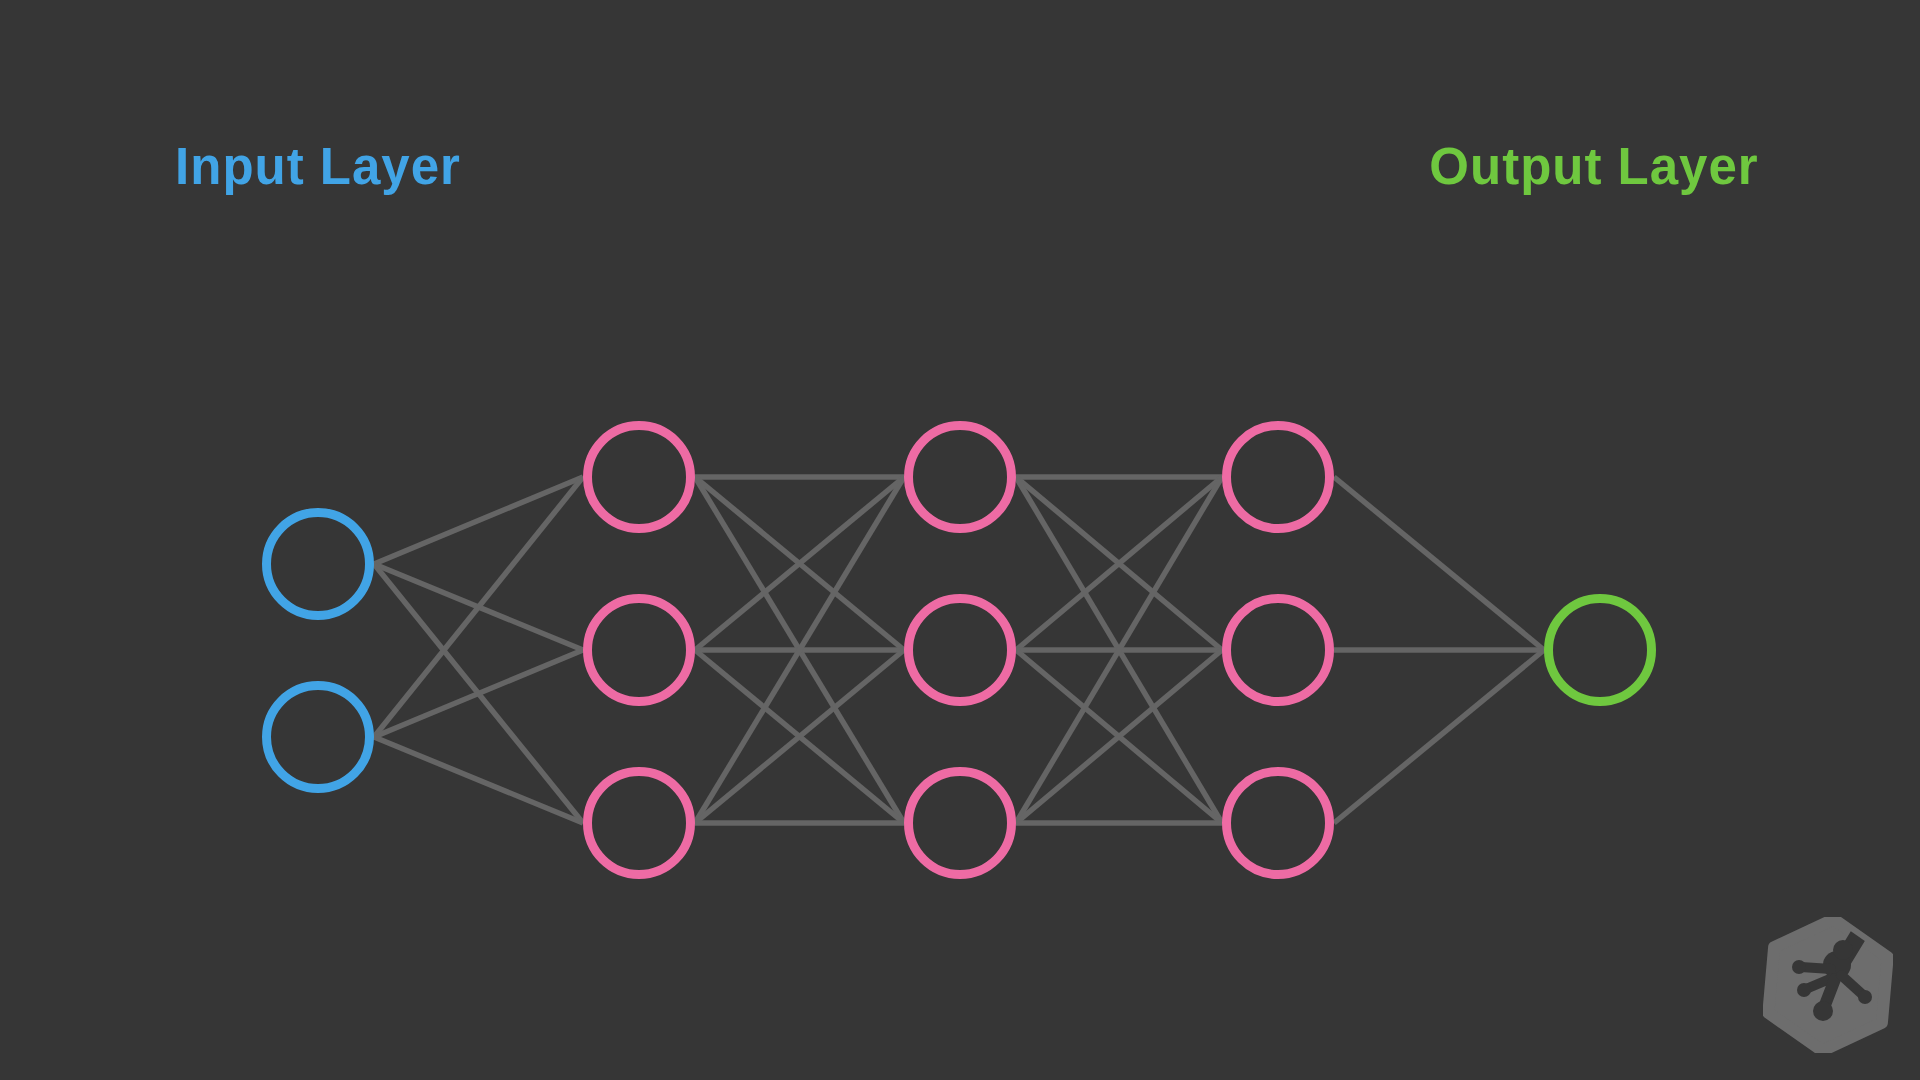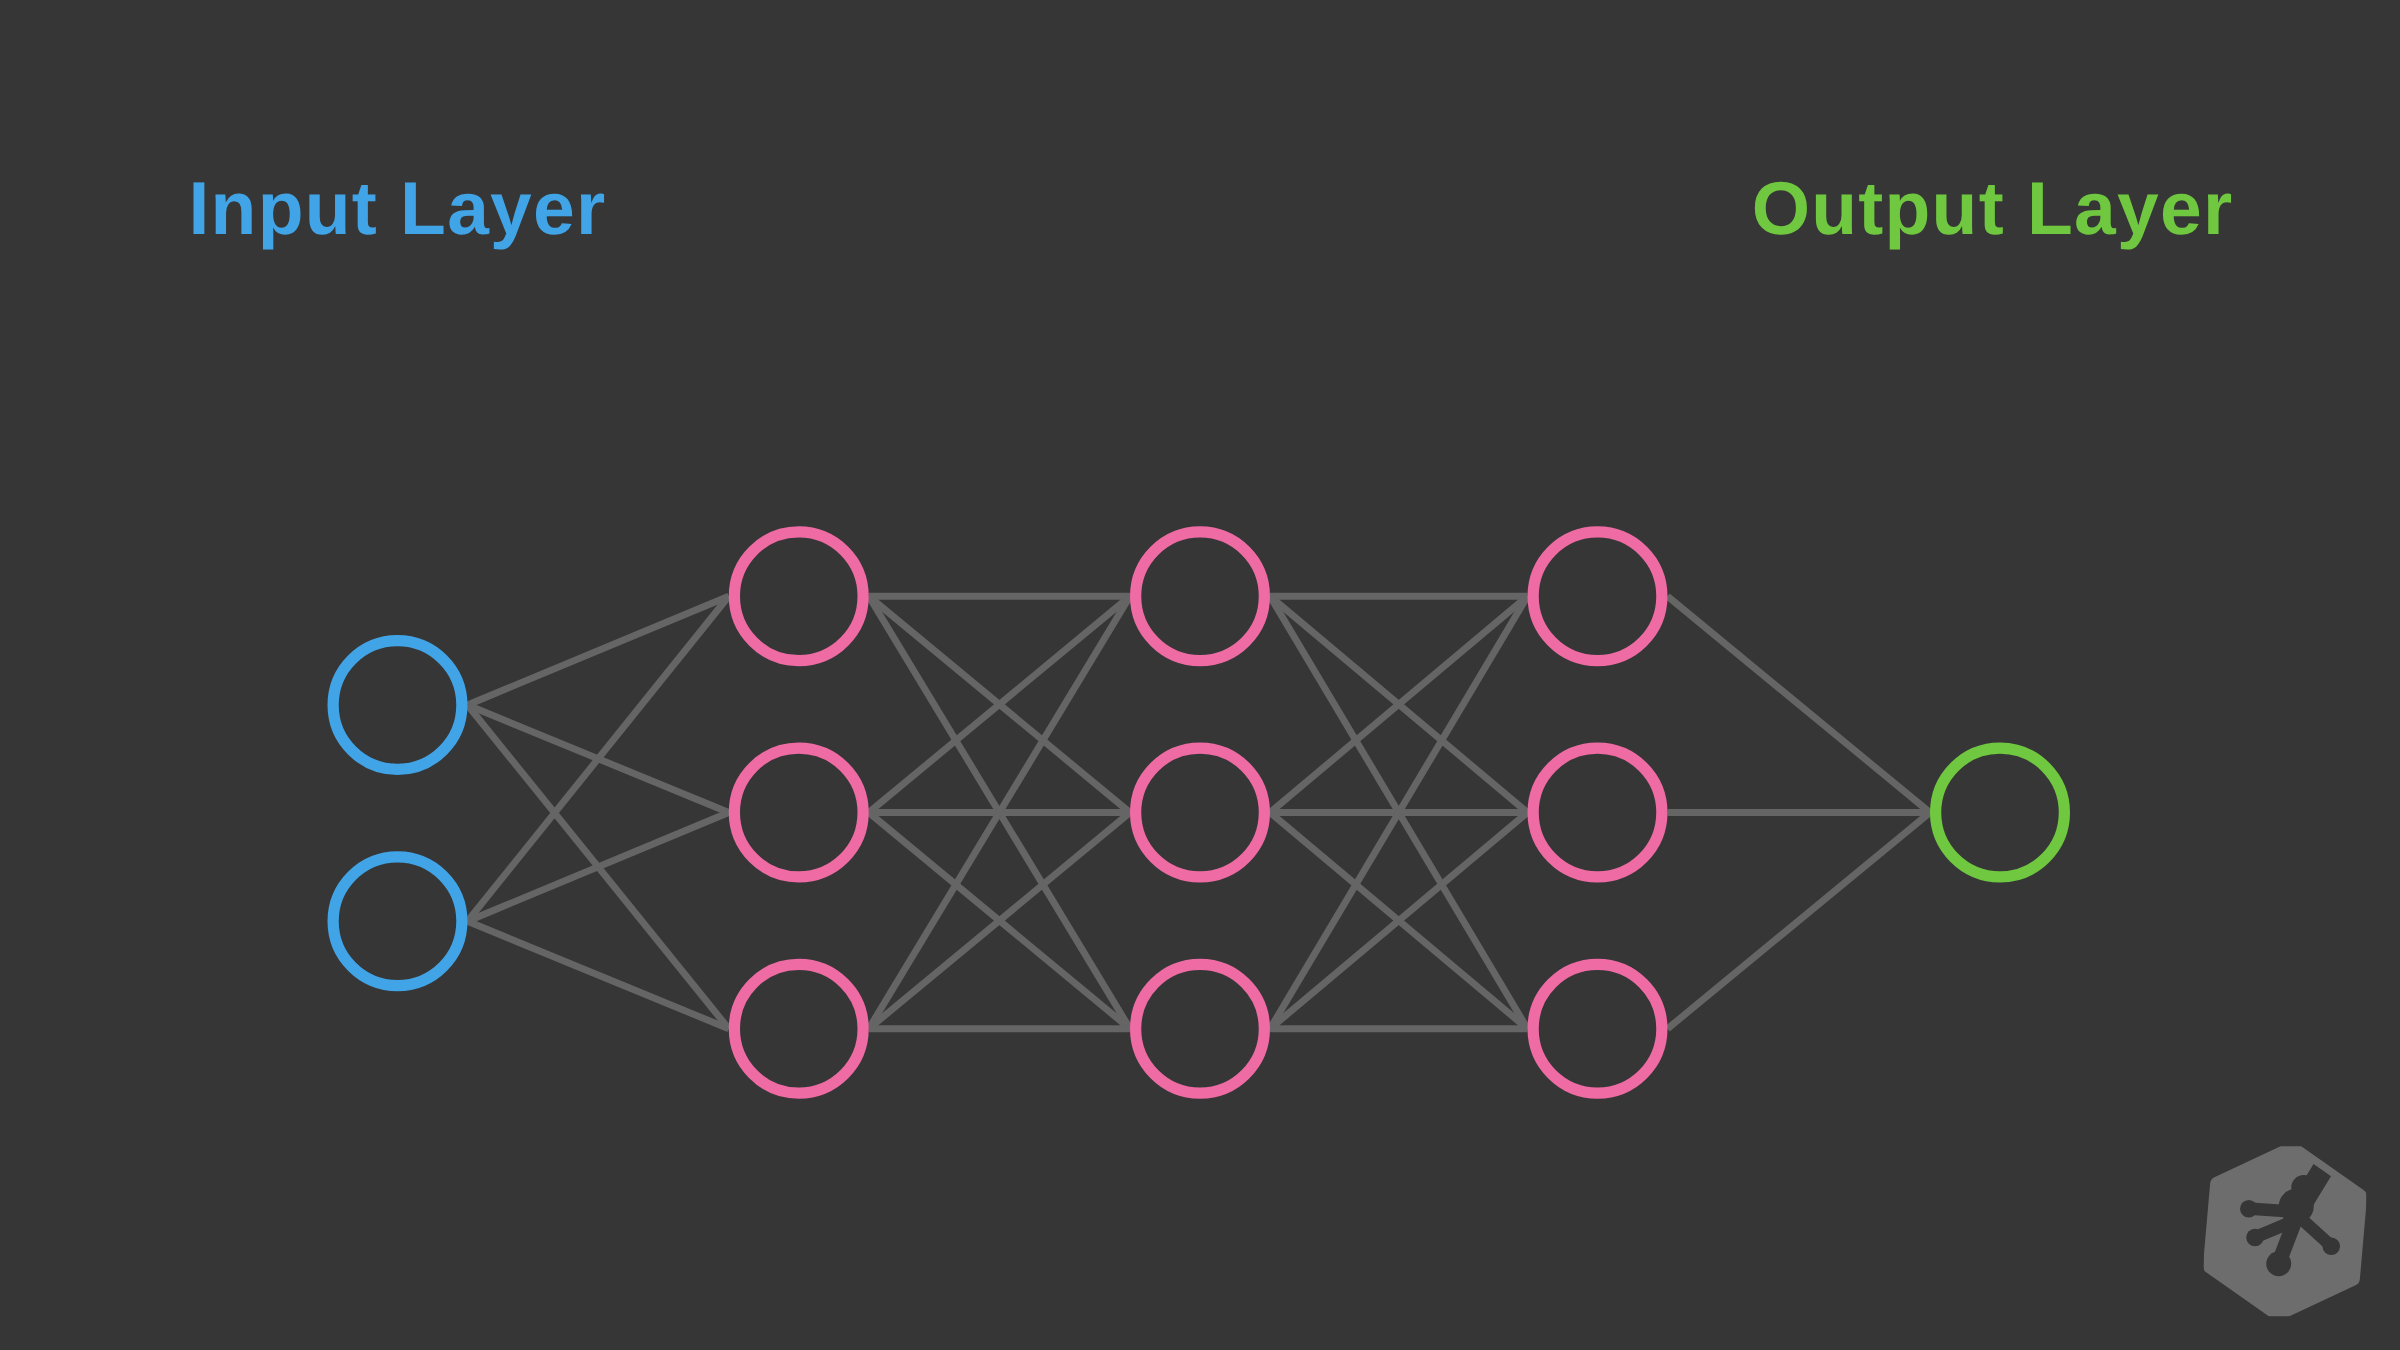--- a/index.html
+++ b/index.html
@@ -11,21 +11,21 @@
     position: relative;
     width: 1920px;
     height: 1080px;
     overflow: hidden;
     font-family: "Liberation Sans", "DejaVu Sans", sans-serif;
   }
   .layer-label {
     position: absolute;
     top: 133px;
     transform: translateX(-50%);
-    font-size: 60px;
+    font-size: 51px;
     font-weight: 700;
     letter-spacing: 1px;
     line-height: 68px;
     white-space: nowrap;
     user-select: none;
   }
   #label-input  { left: 318px;  }
   #label-hidden { left: 948px;  }
   #label-output { left: 1594px; }
   #network-svg {

